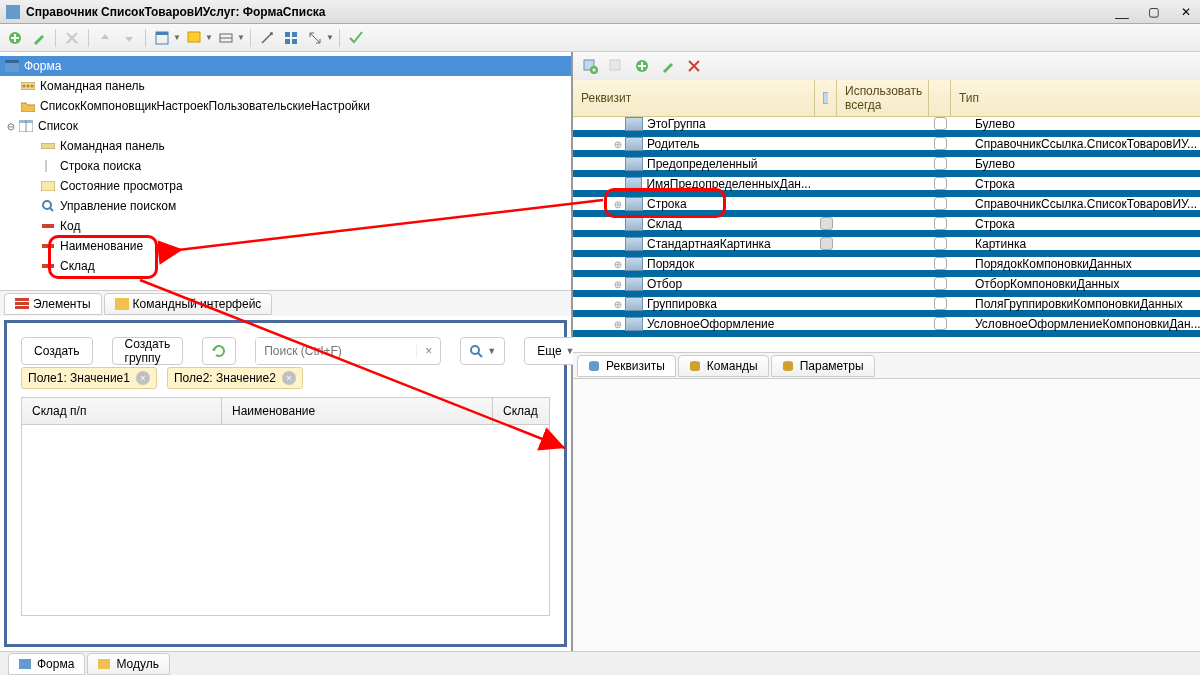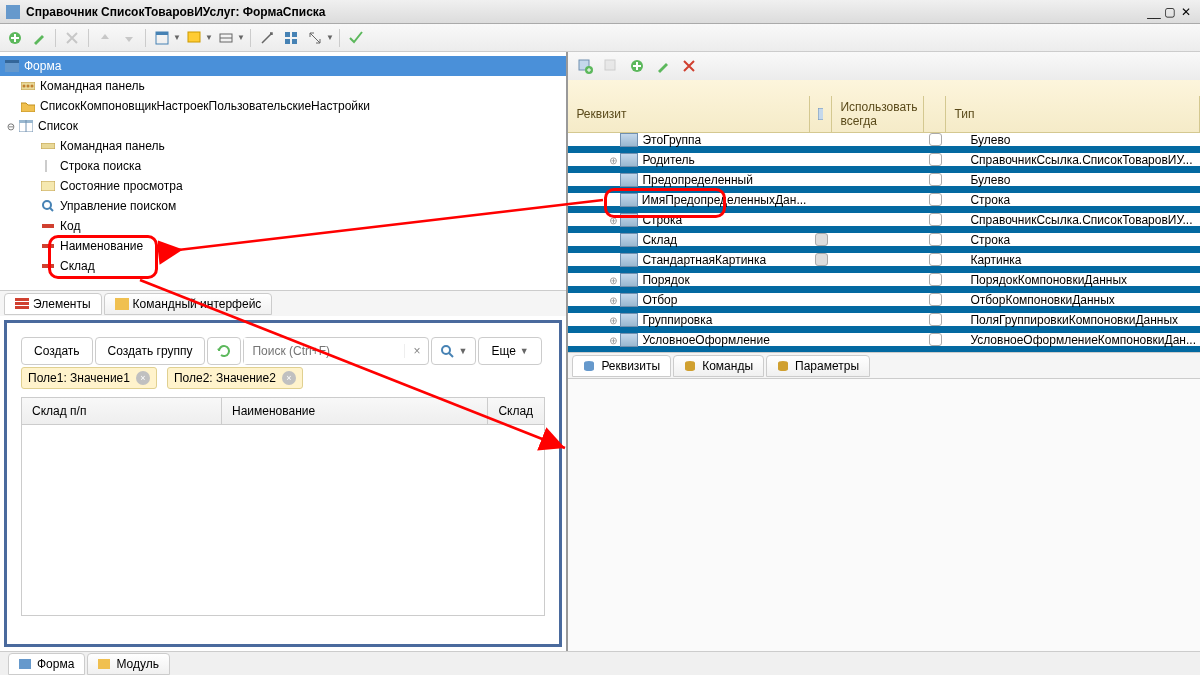--- a/index.html
+++ b/index.html
@@ -1,21 +1,21 @@
 <!DOCTYPE html>
 <html><head>
 <meta charset="utf-8">
 <style>
 * { box-sizing: border-box; margin: 0; padding: 0; font-family: Arial, sans-serif; font-size: 12px; }
 body { background: #fff; width: 1200px; height: 675px; overflow: hidden; position: relative; }
 
 .titlebar { background: linear-gradient(#f0f0f0,#dcdcdc); height: 24px; display: flex; align-items: center; padding: 0 6px; border-bottom: 1px solid #aaa; }
 .titlebar .icon { width: 14px; height: 14px; background: #6699cc; margin-right: 6px; }
 .titlebar .title { font-weight: bold; flex: 1; }
-.winbtns { display: flex; gap: 0; }
+.winbtns { display: flex; gap: 16px; }
 .winbtn { width: 16px; height: 14px; display: flex; align-items: center; justify-content: center; cursor: pointer; }
 
 .toolbar { height: 28px; background: linear-gradient(#f9f9f9,#ececec); border-bottom: 1px solid #ccc; display: flex; align-items: center; padding: 0 4px; gap: 2px; }
 .tbtn { width: 22px; height: 22px; display: flex; align-items: center; justify-content: center; border: 1px solid transparent; border-radius: 3px; cursor: pointer; }
 .tsep { width: 1px; height: 18px; background: #ccc; margin: 0 3px; }
 .tdd { width: 8px; font-size: 8px; color: #666; margin-left: -2px; }
 
 .main { display: flex; height: calc(675px - 24px - 28px - 24px); }
 .leftpane { width: 573px; display: flex; flex-direction: column; border-right: 2px solid #999; }
 .rightpane { flex: 1; display: flex; flex-direction: column; }
@@ -28,38 +28,38 @@
 .indent1 { padding-left: 20px; }
 .indent2 { padding-left: 40px; }
 .redbox { border: 3px solid #ff0000; border-radius: 10px; position: absolute; pointer-events: none; }
 
 .tabrow { height: 26px; background: #f5f5f5; border-top: 1px solid #ccc; display: flex; align-items: flex-start; padding: 2px 4px 0; position: relative; }
 .tab { display: flex; align-items: center; height: 22px; padding: 0 10px; background: linear-gradient(#fff,#f0f0f0); border: 1px solid #ccc; border-radius: 4px 4px 0 0; margin-right: 2px; cursor: pointer; }
 .tab.active { background: #fff; font-weight: normal; }
 .tab .ticon2 { width: 14px; height: 12px; margin-right: 4px; }
 
 .preview { flex: 1; border: 3px solid #4a6a9d; margin: 4px; background: #fff; padding: 14px; }
-.pvbar { display: flex; gap: 2px; align-items: center; margin-bottom: 2px; }
+.pvbar { display: flex; gap: 19px; align-items: center; margin-bottom: 2px; }
 .pvbtn { height: 28px; padding: 0 12px; border: 1px solid #ccc; border-radius: 4px; background: #fff; cursor: pointer; display: flex; align-items: center; }
 .pvbtn.iconbtn { padding: 0 8px; }
 .pvsearch { display: flex; align-items: center; border: 1px solid #ccc; border-radius: 4px; height: 28px; }
 .pvsearch input { border: none; height: 26px; padding: 0 8px; outline: none; width: 160px; }
 .pvsearch .x { width: 24px; text-align: center; cursor: pointer; color: #888; border-left: 1px solid #eee; }
 .filters { display: flex; gap: 10px; margin-bottom: 8px; }
 .filter { background: #fff3cc; border: 1px solid #e0d090; border-radius: 3px; padding: 3px 6px; display: flex; align-items: center; }
 .filter .fx { width: 14px; height: 14px; background: #c0c0c0; border-radius: 50%; margin-left: 6px; display: flex; align-items: center; justify-content: center; font-size: 9px; color: #fff; }
 .pvtable { border: 1px solid #ccc; }
 .pvhead { display: flex; background: linear-gradient(#f8f8f8,#eee); border-bottom: 1px solid #ccc; }
 .pvcol { padding: 6px 10px; border-right: 1px solid #ccc; }
 .pvbody { height: 190px; }
 
 .righttool { height: 28px; background: linear-gradient(#f9f9f9,#ececec); display: flex; align-items: center; padding: 0 6px; gap: 4px; }
 .attrtable { flex: 1; overflow: auto; background: #fff; }
 .attrhead { display: flex; background: linear-gradient(#fdf5dc,#f5ebc8); border-bottom: 1px solid #d4c890; position: sticky; top: 0; }
-.attrhead .col { padding: 4px 8px; border-right: 1px solid #d4c890; color: #5a4a1a; display: flex; align-items: center; margin-top: 16px; }
+.attrhead .col { padding: 4px 8px; border-right: 1px solid #d4c890; color: #5a4a1a; display: flex; align-items: center; }
 .col-r { width: 242px; } 
 .col-chk1 { width: 22px; justify-content: center; }
 .col-u { width: 92px; } 
 .col-chk2 { width: 22px; justify-content: center; }
 .col-t { flex: 1; }
 .attrrow { display: flex; height: 20px; align-items: flex-start; border-bottom: 7px solid #0369a1; }
 .attrrow .cell { padding: 0 4px; display: flex; align-items: center; white-space: nowrap; overflow: hidden; }
 .cell-r { width: 242px; } .cell-c1 { width: 22px; justify-content: center; } .cell-u { width: 92px; } .cell-c2 { width: 22px; justify-content: center; } .cell-t { flex: 1; margin-left: 20px; }
 .aexp { width: 14px; text-align: center; color: #999; font-size: 10px; }
 .aicon { width: 18px; height: 14px; background: linear-gradient(#c4d8ec,#9ab8d0); border: 1px solid #7090b0; margin-right: 4px; position: relative; }

